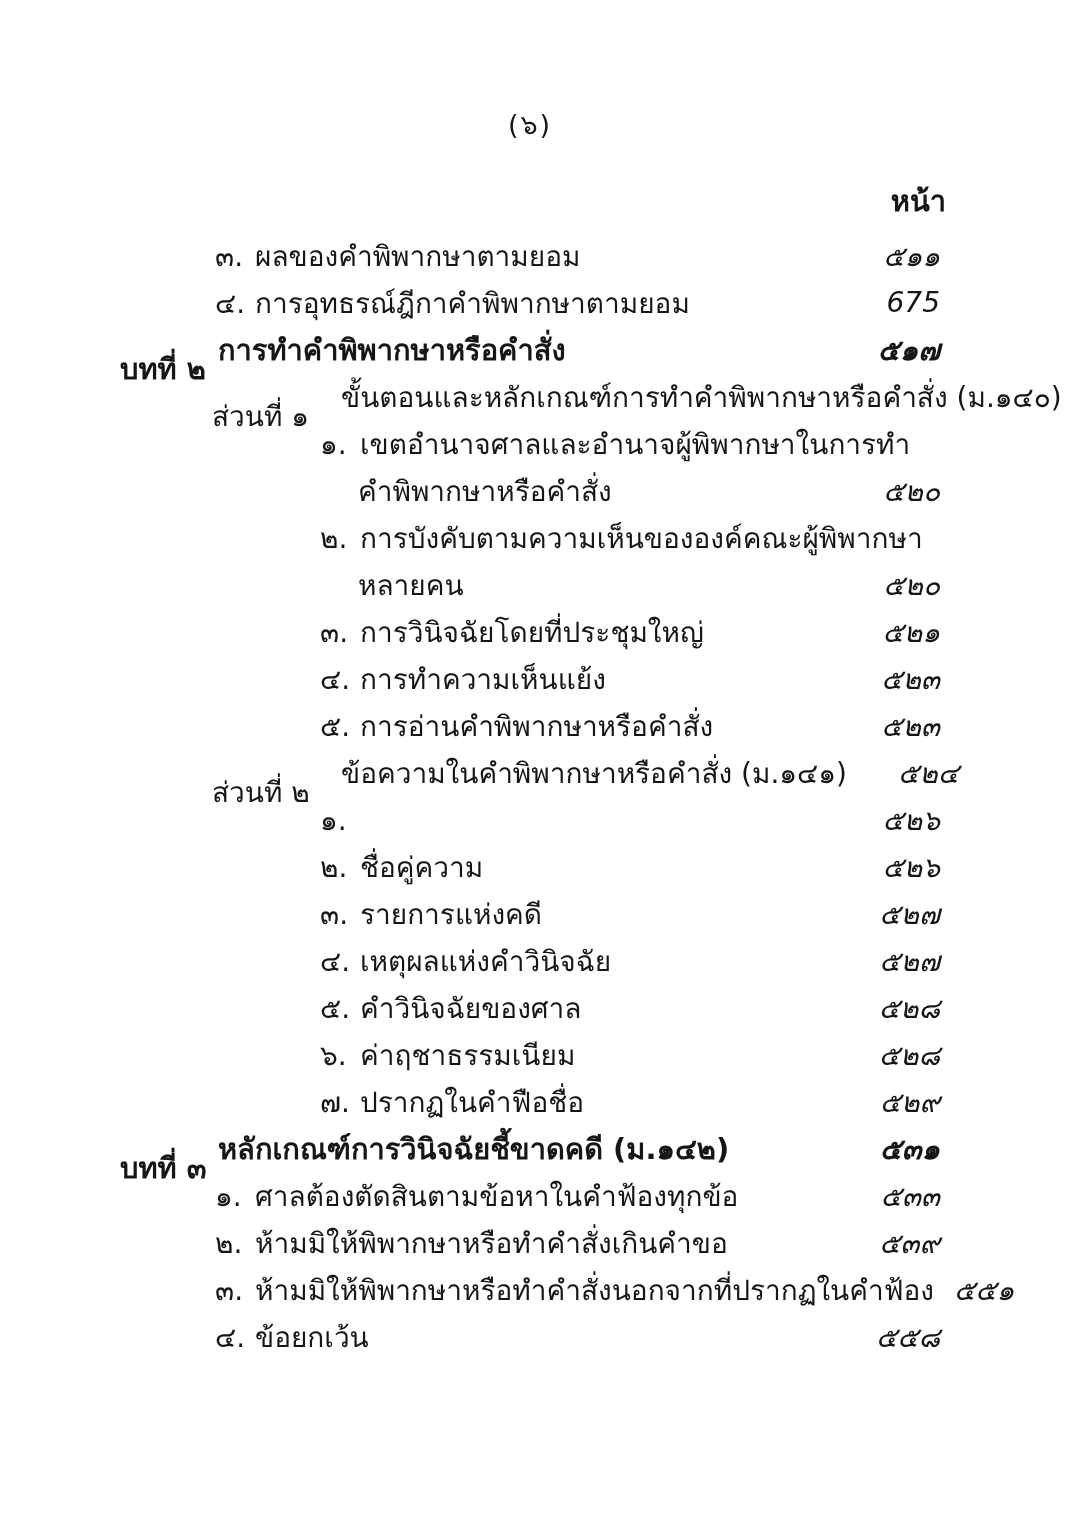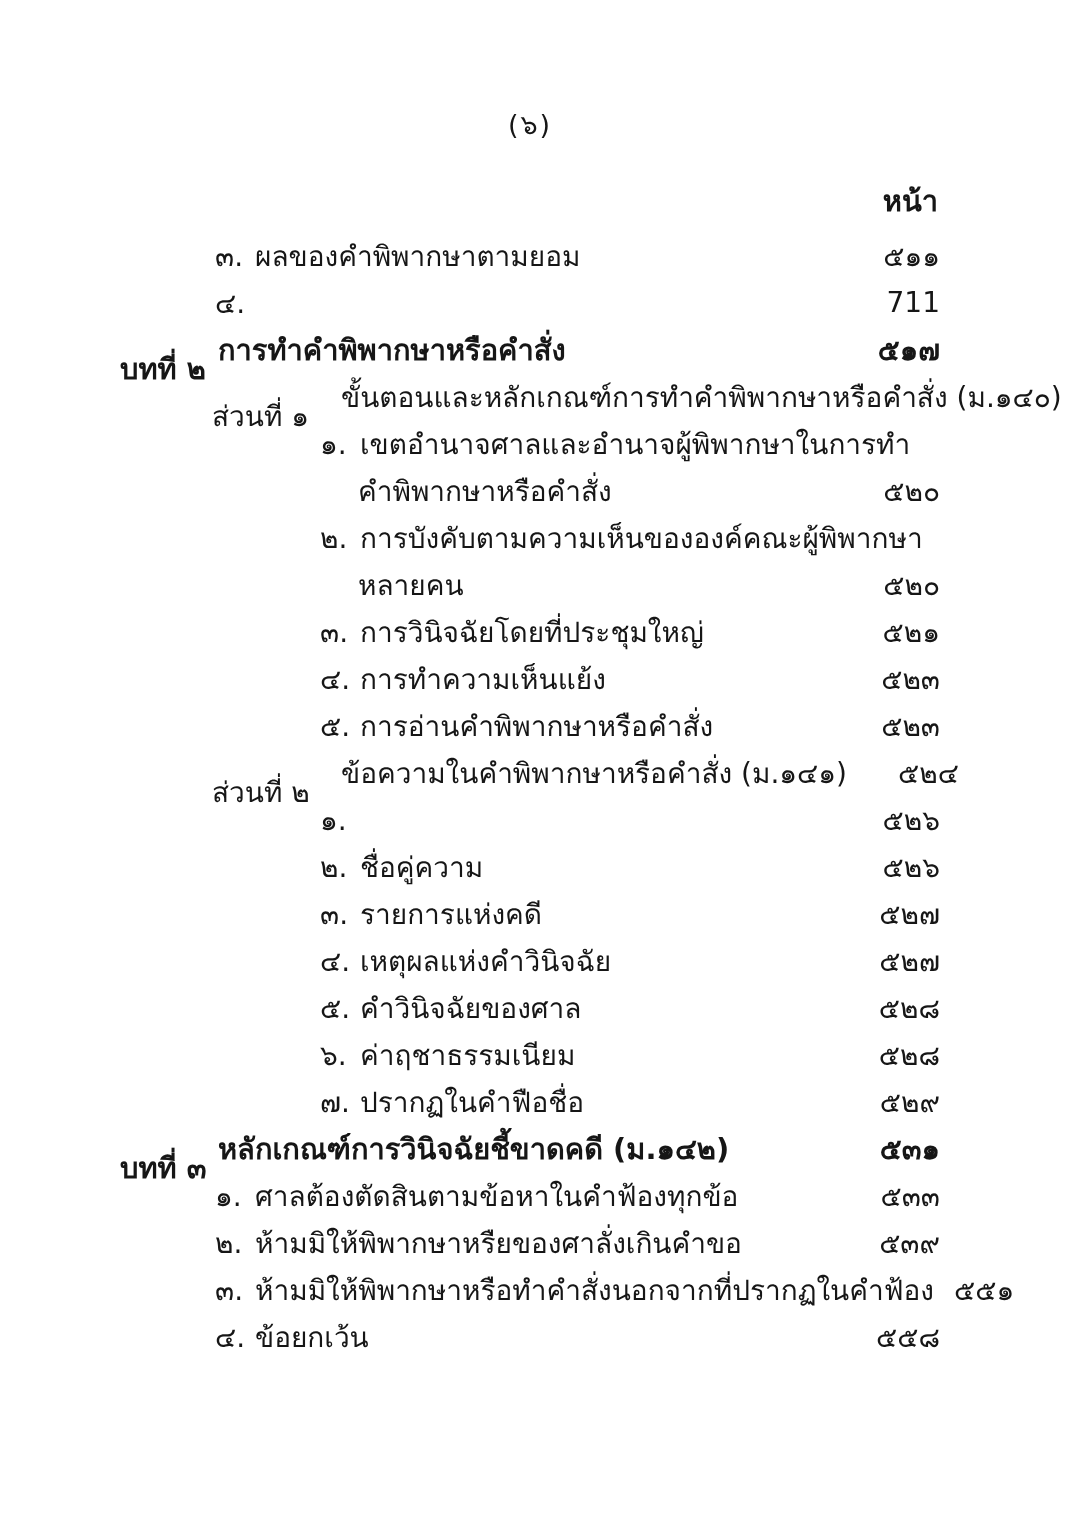--- a/index.html
+++ b/index.html
@@ -21,21 +21,21 @@
     top: 103px;
     left: 120px;
     right: 136px;
     text-align: center;
     font-size: 27px;
     letter-spacing: 2px;
   }
   .col-header {
     position: absolute;
     top: 178px;
-    right: 138px;
+    right: 130px;
     font-size: 29px;
     font-weight: bold;
   }
   .toc {
     position: absolute;
     top: 232px;
     left: 120px;
     right: 136px;
   }
   .row {
@@ -49,20 +49,21 @@
     flex: 0 0 40px;
   }
   .row .label {
     flex: 0 0 98px;
     margin-top: 38px;
   }
   .row .pg {
     margin-left: auto;
     text-align: left;
     padding-left: 20px;
+    font-style: italic;
   }
   .lvl-chapter {
     font-weight: bold;
     font-size: 29px;
   }
   .lvl-chapter-item   { padding-left: 95px; }
   .lvl-section        { padding-left: 92px; gap: 31px; }
   .lvl-section-item   { padding-left: 200px; }
   .lvl-section-item-cont { padding-left: 238px; }
 </style>
@@ -73,21 +74,22 @@
   <div class="page-marker">(๖)</div>
   <div class="col-header">หน้า</div>
   <div class="toc" id="toc">
       <div class="row lvl-chapter-item">
         <span class="no">๓.</span>
         <span class="text">ผลของคำพิพากษาตามยอม</span>
         <span class="pg">๕๑๑</span>
       </div>
       <div class="row lvl-chapter-item">
         <span class="no">๔.</span>
-        <span class="pg">711</span>
+        <span class="text">การอุทธรณ์ฎีกาคำพิพากษาตามยอม</span>
+        <span class="pg">675</span>
       </div>
       <div class="row lvl-chapter">
         <span class="label">บทที่ ๒</span>
         <span class="text">การทำคำพิพากษาหรือคำสั่ง</span>
         <span class="pg">๕๑๗</span>
       </div>
       <div class="row lvl-section">
         <span class="label">ส่วนที่ ๑</span>
         <span class="text">ขั้นตอนและหลักเกณฑ์การทำคำพิพากษาหรือคำสั่ง (ม.๑๔๐)</span>
         <span class="pg">๕๑๘</span>
@@ -167,21 +169,21 @@
         <span class="text">หลักเกณฑ์การวินิจฉัยชี้ขาดคดี (ม.๑๔๒)</span>
         <span class="pg">๕๓๑</span>
       </div>
       <div class="row lvl-chapter-item">
         <span class="no">๑.</span>
         <span class="text">ศาลต้องตัดสินตามข้อหาในคำฟ้องทุกข้อ</span>
         <span class="pg">๕๓๓</span>
       </div>
       <div class="row lvl-chapter-item">
         <span class="no">๒.</span>
-        <span class="text">ห้ามมิให้พิพากษาหรืยของศาลั่งเกินคำขอ</span>
+        <span class="text">ห้ามมิให้พิพากษาหรือทำคำสั่งเกินคำขอ</span>
         <span class="pg">๕๓๙</span>
       </div>
       <div class="row lvl-chapter-item">
         <span class="no">๓.</span>
         <span class="text">ห้ามมิให้พิพากษาหรือทำคำสั่งนอกจากที่ปรากฏในคำฟ้อง</span>
         <span class="pg">๕๕๑</span>
       </div>
       <div class="row lvl-chapter-item">
         <span class="no">๔.</span>
         <span class="text">ข้อยกเว้น</span>

